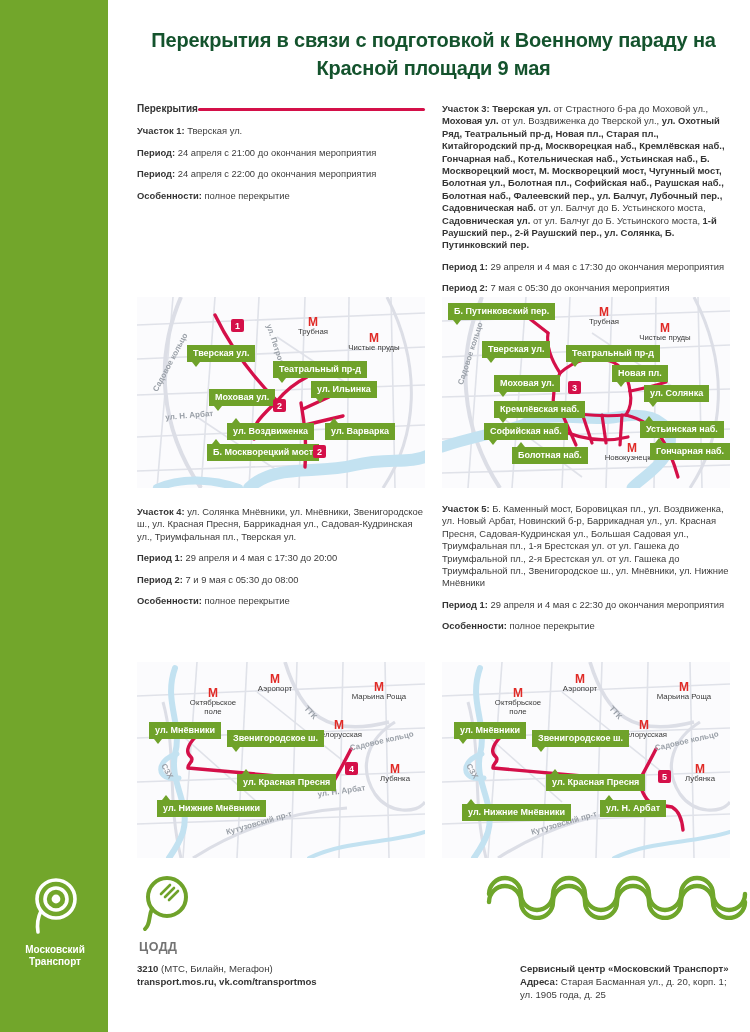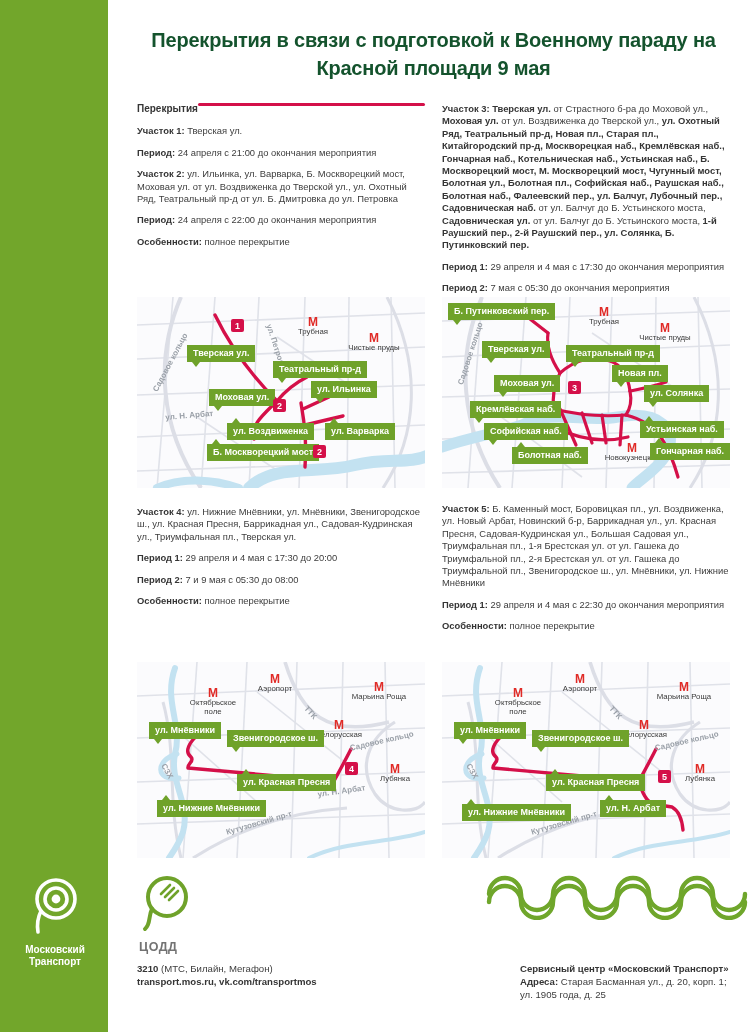--- a/index.html
+++ b/index.html
@@ -13,21 +13,21 @@
 
   .title {
     position:absolute; left:0; top:26px; width:593px;
     font-size:20px; line-height:28px; font-weight:bold; color:#14532d; letter-spacing:-0.2px;text-align:center;
   }
 
   .block { position:absolute; width:288px; font-size:9.4px; line-height:12.4px; }
   .block p { margin-bottom:9px; }
   .b { font-weight:bold; color:#353535; }
 
-  .legend-row { display:flex; margin-bottom:10px; }
+  .legend-row { display:flex; align-items:center; margin-bottom:10px; }
   .legend-row .lab { font-weight:bold; font-size:10px; color:#353535; white-space:nowrap; }
   .legend-row .line { flex:1; height:3px; background:#d41049; border-radius:2px; }
 
   
   .map { position:absolute; width:288px; background:#fbfbfd; overflow:hidden; }
   .map.h1 { height:191px; } .map.h2 { height:196px; }
   .map svg.base { position:absolute; left:0; top:0; }
   .chip {
     position:absolute; background:#6fa22a; color:#fff; font-weight:bold; font-size:9px;
     line-height:9px; padding:4px 6px; white-space:nowrap; z-index:3;
@@ -78,21 +78,20 @@
 
     <h1 class="title">Перекрытия в связи с подготовкой к Военному параду на Красной площади 9 мая</h1>
 
     <div class="block" style="left:0; top:103px;">
       <div class="legend-row">
         <span class="lab">Перекрытия</span>
         <span class="line"></span>
       </div>
       <p><span class="b">Участок 1:</span> <span>Тверская ул.</span></p>
       <p><span class="b">Период:</span> <span>24 апреля с 21:00 до окончания мероприятия</span></p>
-      <p><span class="b">Участок 2:</span> <span>ул. Ильинка, ул. Варварка, Б. Москворецкий мост, Моховая ул. от ул. Воздвиженка до Тверской ул., ул. Охотный Ряд, Театральный пр-д от ул. Б. Дмитровка до ул. Петровка</span></p>
       <p><span class="b">Период:</span> <span>24 апреля с 22:00 до окончания мероприятия</span></p>
       <p><span class="b">Особенности:</span> <span>полное перекрытие</span></p>
     </div>
 
     <div class="block" style="left:305px; top:103px;">
       <p><span class="b">Участок 3: Тверская ул.</span><span> от Страстного б-ра до Моховой ул., </span><span class="b">Моховая ул.</span><span> от ул. Воздвиженка до Тверской ул., </span><span class="b">ул. Охотный Ряд, Театральный пр-д, Новая пл., Старая пл., Китайгородский пр-д, Москворецкая наб., Кремлёвская наб., Гончарная наб., Котельническая наб., Устьинская наб., Б. Москворецкий мост, М. Москворецкий мост, Чугунный мост, Болотная ул., Болотная пл., Софийская наб., Раушская наб., Болотная наб., Фалеевский пер., ул. Балчуг, Лубочный пер., Садовническая наб.</span><span> от ул. Балчуг до Б. Устьинского моста, </span><span class="b">Садовническая ул.</span><span> от ул. Балчуг до Б. Устьинского моста, </span><span class="b">1-й Раушский пер., 2-й Раушский пер., ул. Солянка, Б. Путинковский пер.</span></p>
       <p><span class="b">Период 1:</span> <span>29 апреля и 4 мая с 17:30 до окончания мероприятия</span></p>
       <p><span class="b">Период 2:</span> <span>7 мая с 05:30 до окончания мероприятия</span></p>
       <p><span class="b">Особенности:</span> <span>полное перекрытие</span></p>
     </div>
@@ -206,30 +205,30 @@
       <div class="metro" style="left:140px; top:146px; width:100px;">
           <span class="mi">М</span>
           <span class="ml">Новокузнецкая</span>
         </div>
       <div class="chip" style="left:6px; top:6px;">Б. Путинковский пер.</div>
       <div class="chip" style="left:40px; top:44px;">Тверская ул.</div>
       <div class="chip" style="left:124px; top:48px;">Театральный пр-д</div>
       <div class="chip" style="left:170px; top:68px;">Новая пл.</div>
       <div class="chip" style="left:52px; top:78px;">Моховая ул.</div>
       <div class="chip" style="left:202px; top:88px;">ул. Солянка</div>
-      <div class="chip" style="left:28px; top:104px;">Кремлёвская наб.</div>
+      <div class="chip" style="left:52px; top:104px;">Кремлёвская наб.</div>
       <div class="chip" style="left:42px; top:126px;">Софийская наб.</div>
       <div class="chip tt" style="left:198px; top:124px;">Устьинская наб.</div>
       <div class="chip tt" style="left:70px; top:150px;">Болотная наб.</div>
       <div class="chip tt" style="left:208px; top:146px;">Гончарная наб.</div>
       <div class="badge" style="left:126px; top:84px;">3</div>
     </div>
 
     <div class="block" style="left:0; top:506px;">
-      <p><span class="b">Участок 4:</span> <span>ул. Нижние Мнёвники, ул. Мнёвники, Звенигородское ш., ул. Красная Пресня, Баррикадная ул., Садовая-Кудринская ул., Триумфальная пл., Тверская ул.</span></p>
+      <p><span class="b">Участок 4:</span> <span>ул. Солянка Мнёвники, ул. Мнёвники, Звенигородское ш., ул. Красная Пресня, Баррикадная ул., Садовая-Кудринская ул., Триумфальная пл., Тверская ул.</span></p>
       <p><span class="b">Период 1:</span> <span>29 апреля и 4 мая с 17:30 до 20:00</span></p>
       <p><span class="b">Период 2:</span> <span>7 и 9 мая с 05:30 до 08:00</span></p>
       <p><span class="b">Особенности:</span> <span>полное перекрытие</span></p>
     </div>
 
     <div class="block" style="left:305px; top:503px;">
       <p><span class="b">Участок 5:</span> <span>Б. Каменный мост, Боровицкая пл., ул. Воздвиженка, ул. Новый Арбат, Новинский б-р, Баррикадная ул., ул. Красная Пресня, Садовая-Кудринская ул., Большая Садовая ул., Триумфальная пл., 1-я Брестская ул. от ул. Гашека до Триумфальной пл., 2-я Брестская ул. от ул. Гашека до Триумфальной пл., Звенигородское ш., ул. Мнёвники, ул. Нижние Мнёвники</span></p>
       <p><span class="b">Период 1:</span> <span>29 апреля и 4 мая с 22:30 до окончания мероприятия</span></p>
       <p><span class="b">Особенности:</span> <span>полное перекрытие</span></p>
     </div>

